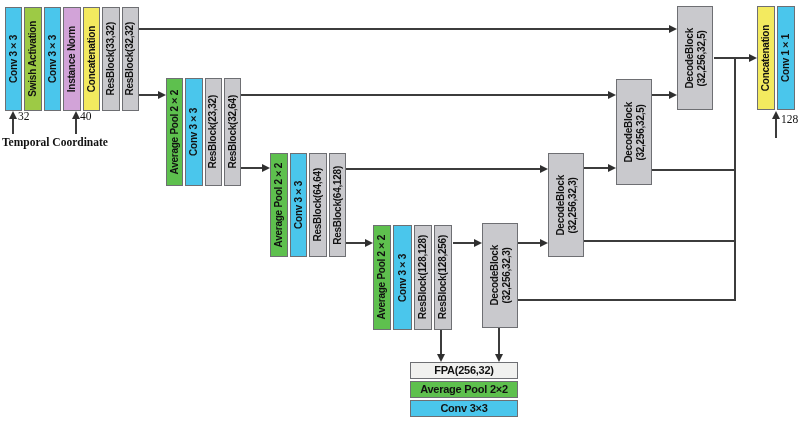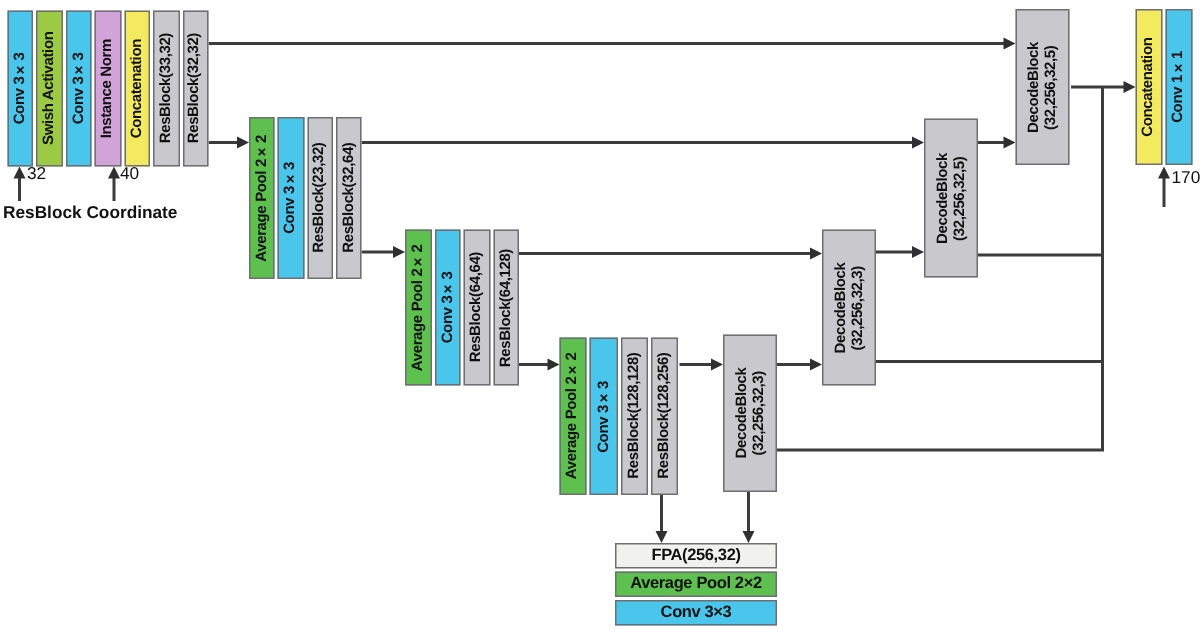--- a/index.html
+++ b/index.html
@@ -19,21 +19,21 @@
     color:#111; font-size:10px; font-weight:bold; letter-spacing:-0.25px;
     white-space:pre-line; text-align:center; line-height:1.15;
   }
   .vcell .cell-label { writing-mode:vertical-rl; transform:rotate(180deg); }
   .hcell .cell-label { font-size:11px; }
   .line { position:absolute; background:#3c3c3c; }
   .ah { position:absolute; width:0; height:0; }
   .ah.right { border-top:4.5px solid transparent; border-bottom:4.5px solid transparent; border-left:8px solid #2f2f2f; }
   .ah.up    { border-left:4.5px solid transparent; border-right:4.5px solid transparent; border-bottom:8px solid #2f2f2f; }
   .ah.down  { border-left:4.5px solid transparent; border-right:4.5px solid transparent; border-top:8px solid #2f2f2f; }
-  .anno { position:absolute; color:#111; font-size:11.5px; white-space:nowrap; }
+  .anno { position:absolute; color:#111; font-size:11.5px; white-space:nowrap;font-family:Liberation Serif, serif; }
   .anno.bold { font-weight:bold; }
 </style>
 </head>
 <body>
 
 <div id="canvas" style="background: rgb(255, 255, 255);">
   <div class="layer" id="connector-layer">
       <div class="line" style="background: rgb(60, 60, 60); left: 139px; top: 28.2px; width: 531px; height: 1.6px;"></div>
       <div class="ah right" style="left: 669px; top: 24.5px;"></div>
       <div class="line" style="background: rgb(60, 60, 60); left: 139px; top: 94.2px; width: 20px; height: 1.6px;"></div>
@@ -177,16 +177,16 @@
           <span class="cell-label" style="color: rgb(17, 17, 17);">Average Pool 2×2</span>
         </div>
         <div class="cell hcell" style="background: rgb(74, 198, 236); border-color: rgb(110, 111, 115);">
           <span class="cell-label" style="color: rgb(17, 17, 17);">Conv 3×3</span>
         </div>
       </div>
     </div>
   <div class="layer" id="annotation-layer">
       <span class="anno" style="color: rgb(17, 17, 17); left: 18px; top: 110px;">32</span>
       <span class="anno" style="color: rgb(17, 17, 17); left: 80px; top: 110px;">40</span>
-      <span class="anno bold" style="color: rgb(17, 17, 17); left: 2px; top: 136px;">ResBlock Coordinate</span>
-      <span class="anno" style="color: rgb(17, 17, 17); left: 781px; top: 113px;">170</span>
+      <span class="anno bold" style="color: rgb(17, 17, 17); left: 2px; top: 136px;">Temporal Coordinate</span>
+      <span class="anno" style="color: rgb(17, 17, 17); left: 781px; top: 113px;">128</span>
     </div>
 </div>
 
 </body></html>

